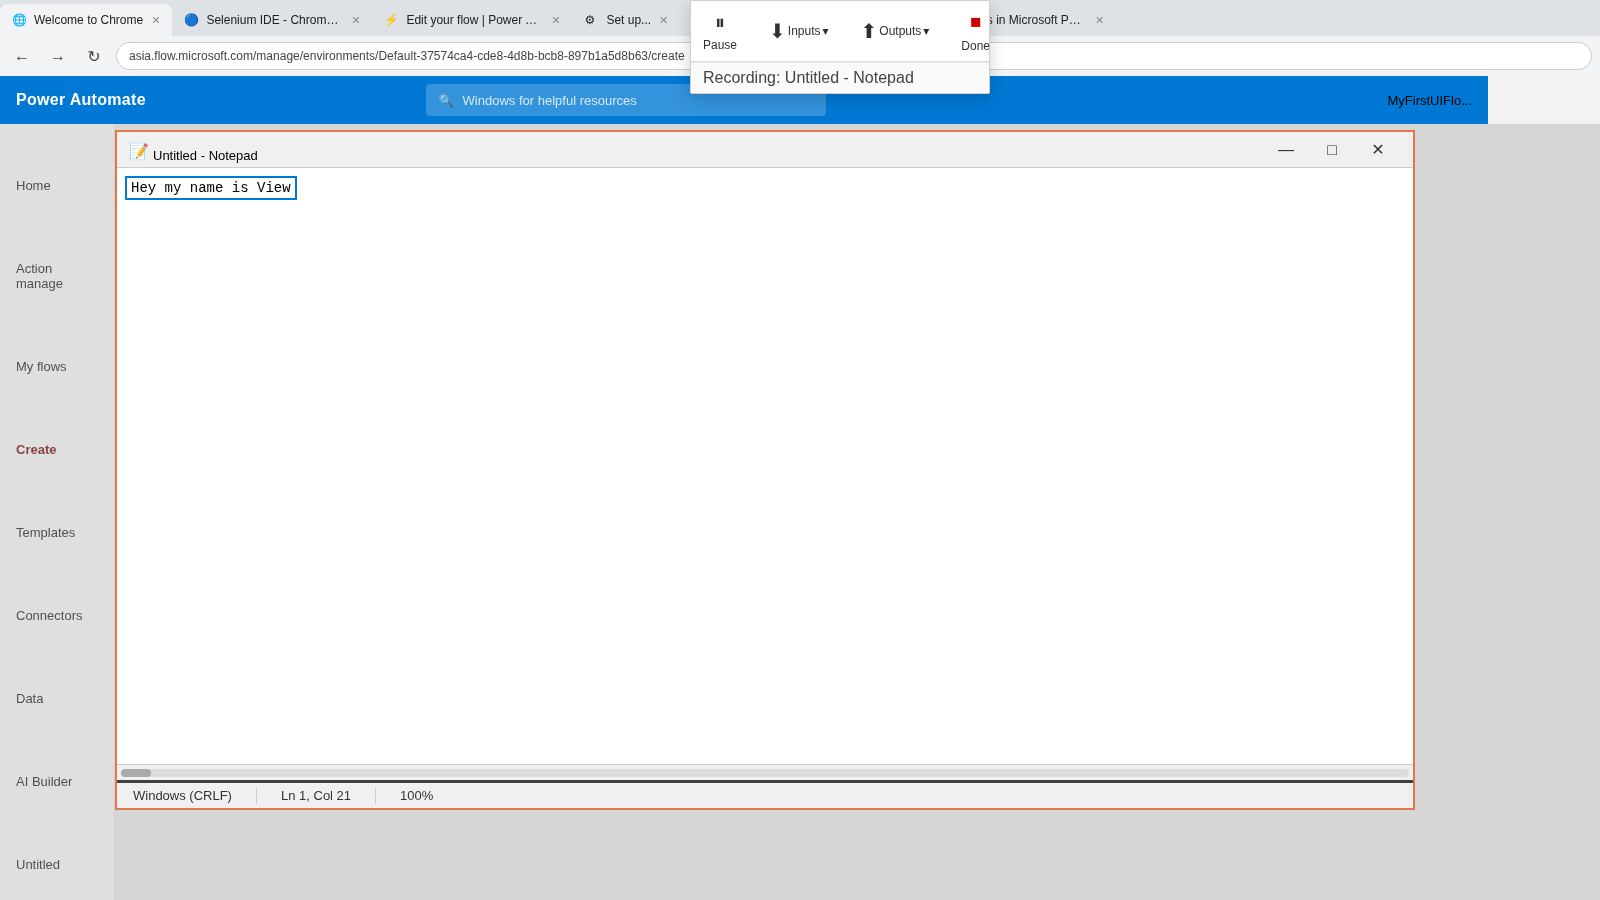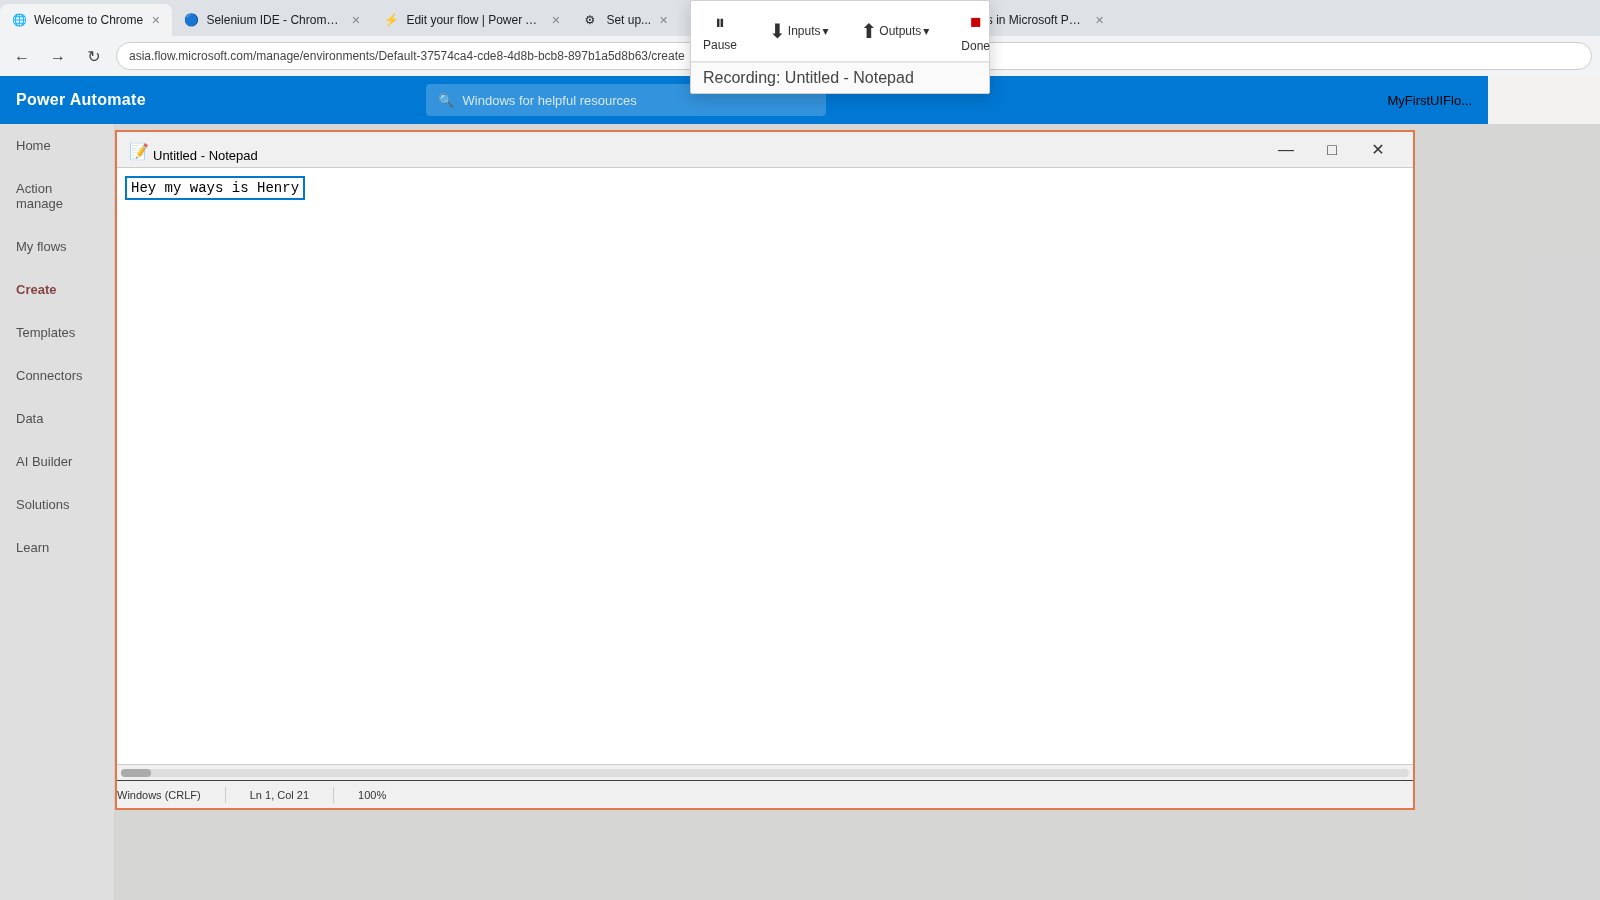--- a/index.html
+++ b/index.html
@@ -20,21 +20,21 @@
     .address-field { flex: 1; height: 28px; background: #fff; border: 1px solid #ccc; border-radius: 14px; display: flex; align-items: center; padding: 0 12px; font-size: 12px; color: #444; }
 
     
     .pa-header { position: absolute; top: 76px; left: 0; width: 1488px; height: 48px; background: #0078d4; display: flex; align-items: center; padding: 0 16px; z-index: 50; }
     .pa-logo { color: #fff; font-size: 16px; font-weight: 600; letter-spacing: 0.3px; }
     .pa-search { margin: 0 auto; width: 400px; height: 32px; background: rgba(255,255,255,0.2); border-radius: 4px; display: flex; align-items: center; padding: 0 12px; gap: 8px; color: rgba(255,255,255,0.8); font-size: 13px; }
     .pa-user { color: #000000; font-size: 13px; margin-left: auto; }
 
     
     .sidebar { position: absolute; top: 124px; left: 0; width: 115px; height: 776px; background: #fff; border-right: 1px solid #edebe9; z-index: 50; }
-    .sidebar-item { padding: 14px 16px; font-size: 13px; color: #323130; cursor: pointer; }
+    .sidebar-item { padding: 14px 16px; font-size: 13px; color: #323130; cursor: pointer; margin-top: 40px; }
     .sidebar-item.active { color: #7f1d1d; font-weight: 600; }
 
     
     .main-content { position: absolute; top: 124px; left: 115px; width: 1485px; height: 776px; background: #f3f2f1; overflow: hidden; }
     .main-title { font-size: 20px; color: #323130; padding: 24px; opacity: 0.5; }
 
     
     .recording-toolbar { position: absolute; top: 0; left: 690px; width: 300px; background: #fff; border: 1px solid #d0d0d0; box-shadow: 0 4px 16px rgba(0,0,0,0.18); z-index: 200; border-radius: 2px; }
     .recording-buttons { display: flex; align-items: center; padding: 8px 12px; gap: 16px; border-bottom: 1px solid #e0e0e0; }
     .rec-btn { display: flex; flex-direction: column; align-items: center; gap: 4px; cursor: pointer; font-size: 12px; color: #323130; }
@@ -55,21 +55,21 @@
     .notepad-menubar { height: 28px; background: #f0f0f0; display: flex; align-items: center; padding: 0 4px; border-bottom: 1px solid #ddd; }
     .notepad-menu-item { padding: 2px 10px; font-size: 13px; color: #000; cursor: pointer; }
     
     .notepad-editor { flex: 1; background: #fff; display: flex; flex-direction: column; }
     .notepad-text-area { flex: 1; padding: 4px; font-family: 'Courier New', monospace; font-size: 14px; color: #000; position: relative; }
     .notepad-typed-text { display: inline-block; background: #fff; border: 2px solid #0078d4; padding: 2px 4px; font-family: 'Courier New', monospace; font-size: 14px; position: absolute; top: 8px; left: 8px; }
     .notepad-scrollbar-h { height: 16px; background: #f0f0f0; border-top: 1px solid #ccc; display: flex; align-items: center; padding: 0 4px; }
     .notepad-scroll-track { flex: 1; height: 8px; background: #ddd; border-radius: 4px; position: relative; }
     .notepad-scroll-thumb { width: 30px; height: 8px; background: #aaa; border-radius: 4px; position: absolute; left: 0; }
     
-    .notepad-statusbar { height: 28px; background: #f0f0f0; border-top: 1px solid #404040; display: flex; align-items: center; padding: 0 0; font-size: 11px; color: #333; gap: 24px; }
+    .notepad-statusbar { height: 28px; background: #f0f0f0; border-top: 3px solid #404040; display: flex; align-items: center; padding: 0 16px; font-size: 13px; color: #333; gap: 24px; }
     .status-divider { width: 1px; height: 16px; background: #ccc; }
 
     
     .dim-overlay { position: absolute; top: 124px; left: 0; width: 1600px; height: 776px; background: rgba(150,150,150,0.3); z-index: 140; }
   </style>
 </head>
 <body>
 
 <div class="browser-chrome">
   <div class="tab-bar">
@@ -130,21 +130,21 @@
 
 <div class="sidebar">
   <div class="sidebar-item">Home</div>
   <div class="sidebar-item">Action manage</div>
   <div class="sidebar-item">My flows</div>
   <div class="sidebar-item active">Create</div>
   <div class="sidebar-item">Templates</div>
   <div class="sidebar-item">Connectors</div>
   <div class="sidebar-item">Data</div>
   <div class="sidebar-item">AI Builder</div>
-  <div class="sidebar-item">Solutions</div>
+  <div class="sidebar-item">Untitled</div>
   <div class="sidebar-item">Learn</div>
 </div>
 
 <div class="main-content">
   <div class="main-title">Three ways to make a fl...</div>
 </div>
 
 <div class="dim-overlay"></div>
 
 <div class="recording-toolbar">
@@ -188,21 +188,21 @@
     <div class="notepad-controls">
       <div class="notepad-ctrl">―</div>
       <div class="notepad-ctrl">□</div>
       <div class="notepad-ctrl close-btn">✕</div>
     </div>
   </div>
 
 
   <div class="notepad-editor">
     <div class="notepad-text-area">
-      <span class="notepad-typed-text">Hey my ways is Henry</span>
+      <span class="notepad-typed-text">Hey my name is View</span>
     </div>
 
     <div class="notepad-scrollbar-h">
       <div class="notepad-scroll-track">
         <div class="notepad-scroll-thumb"></div>
       </div>
     </div>
   </div>
 
   <div class="notepad-statusbar">

